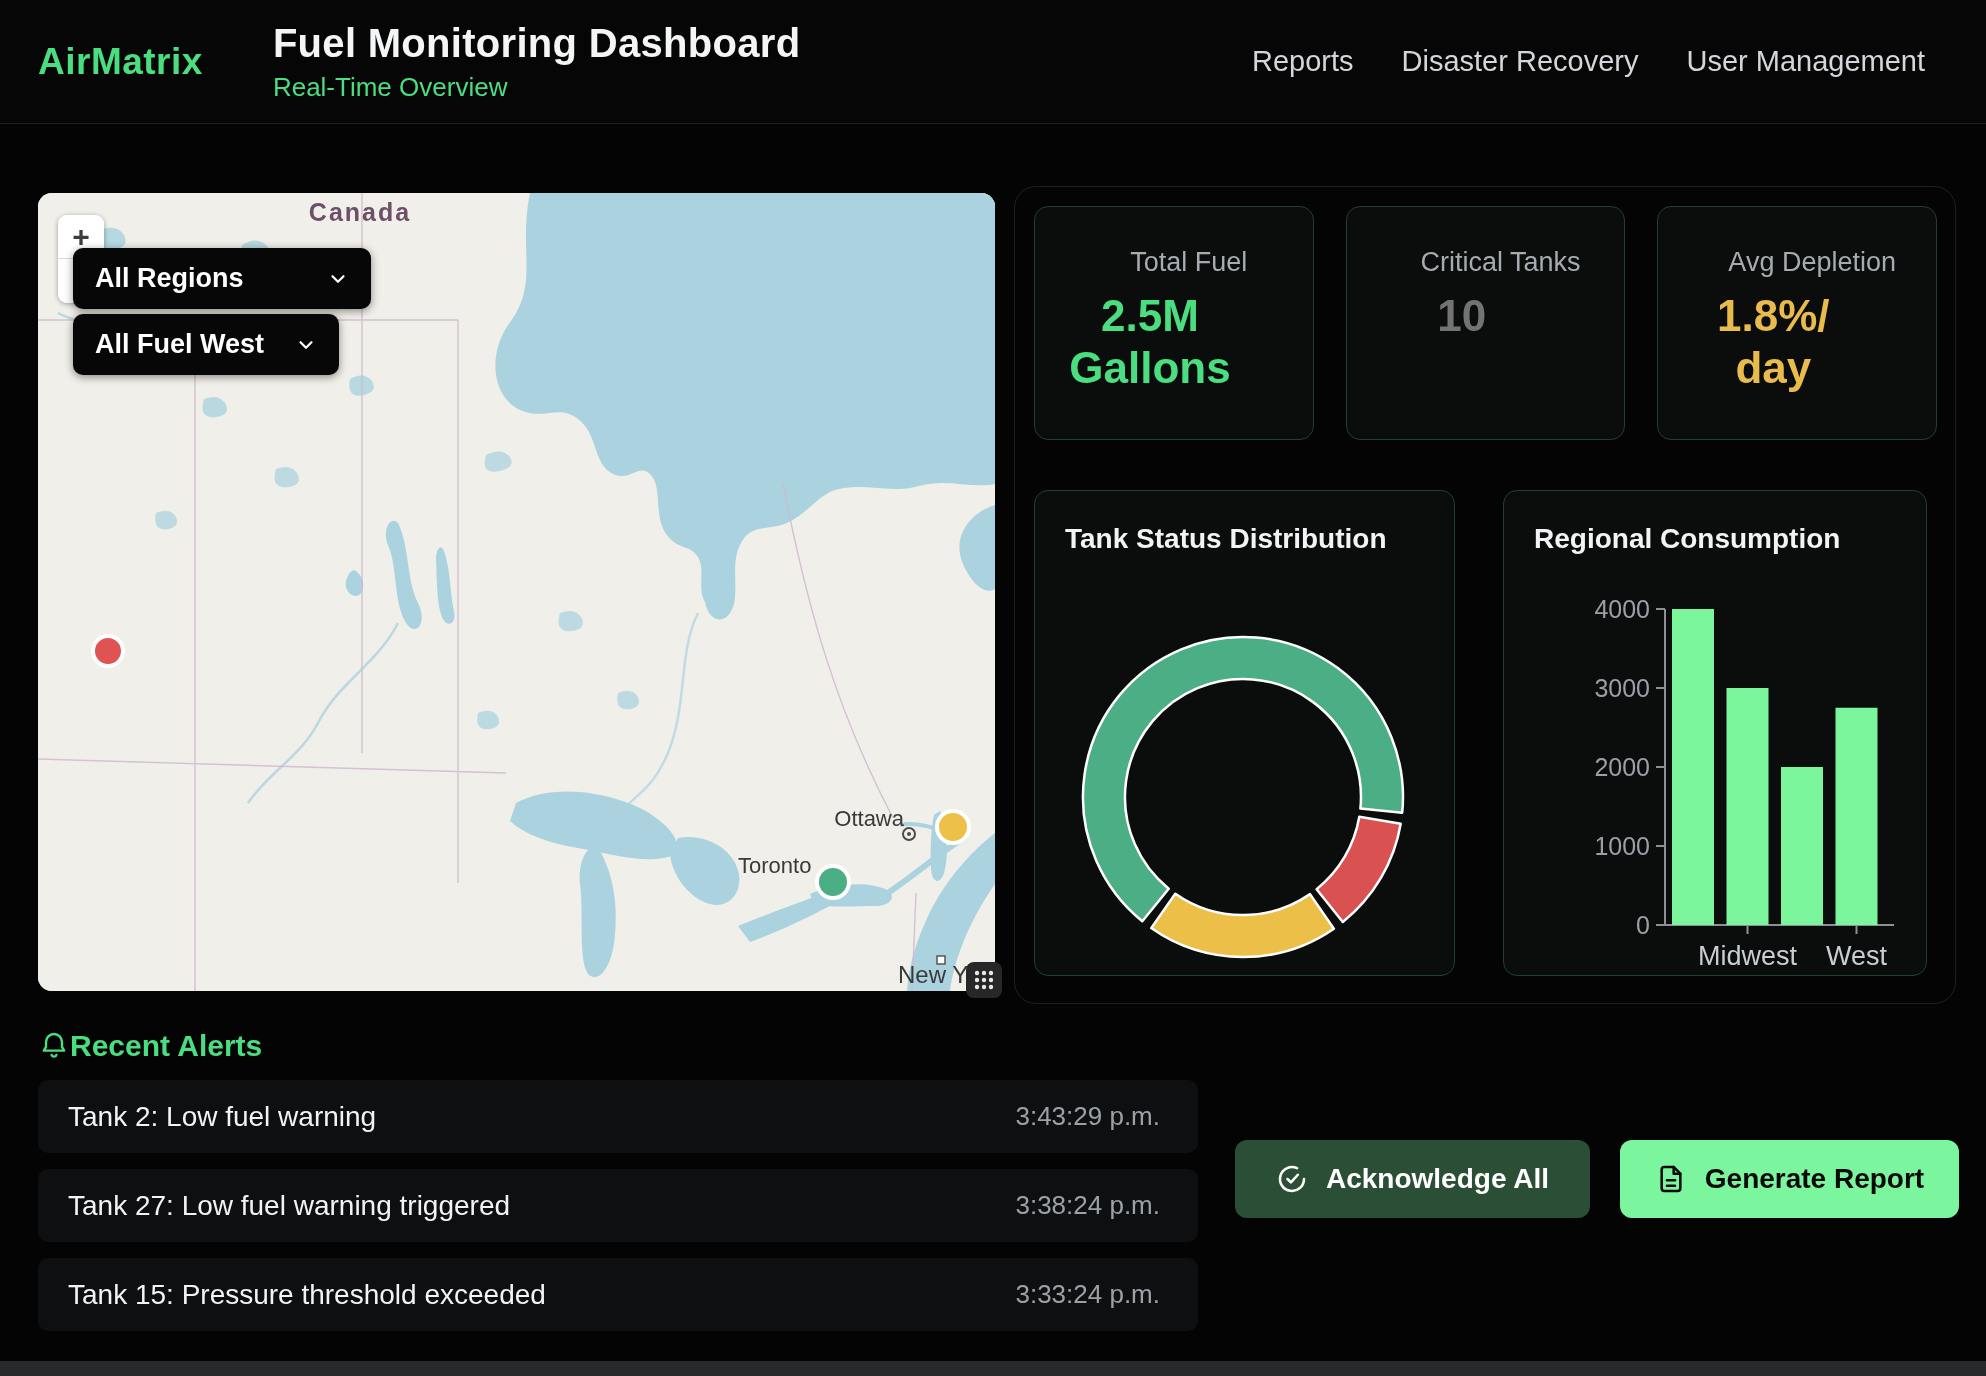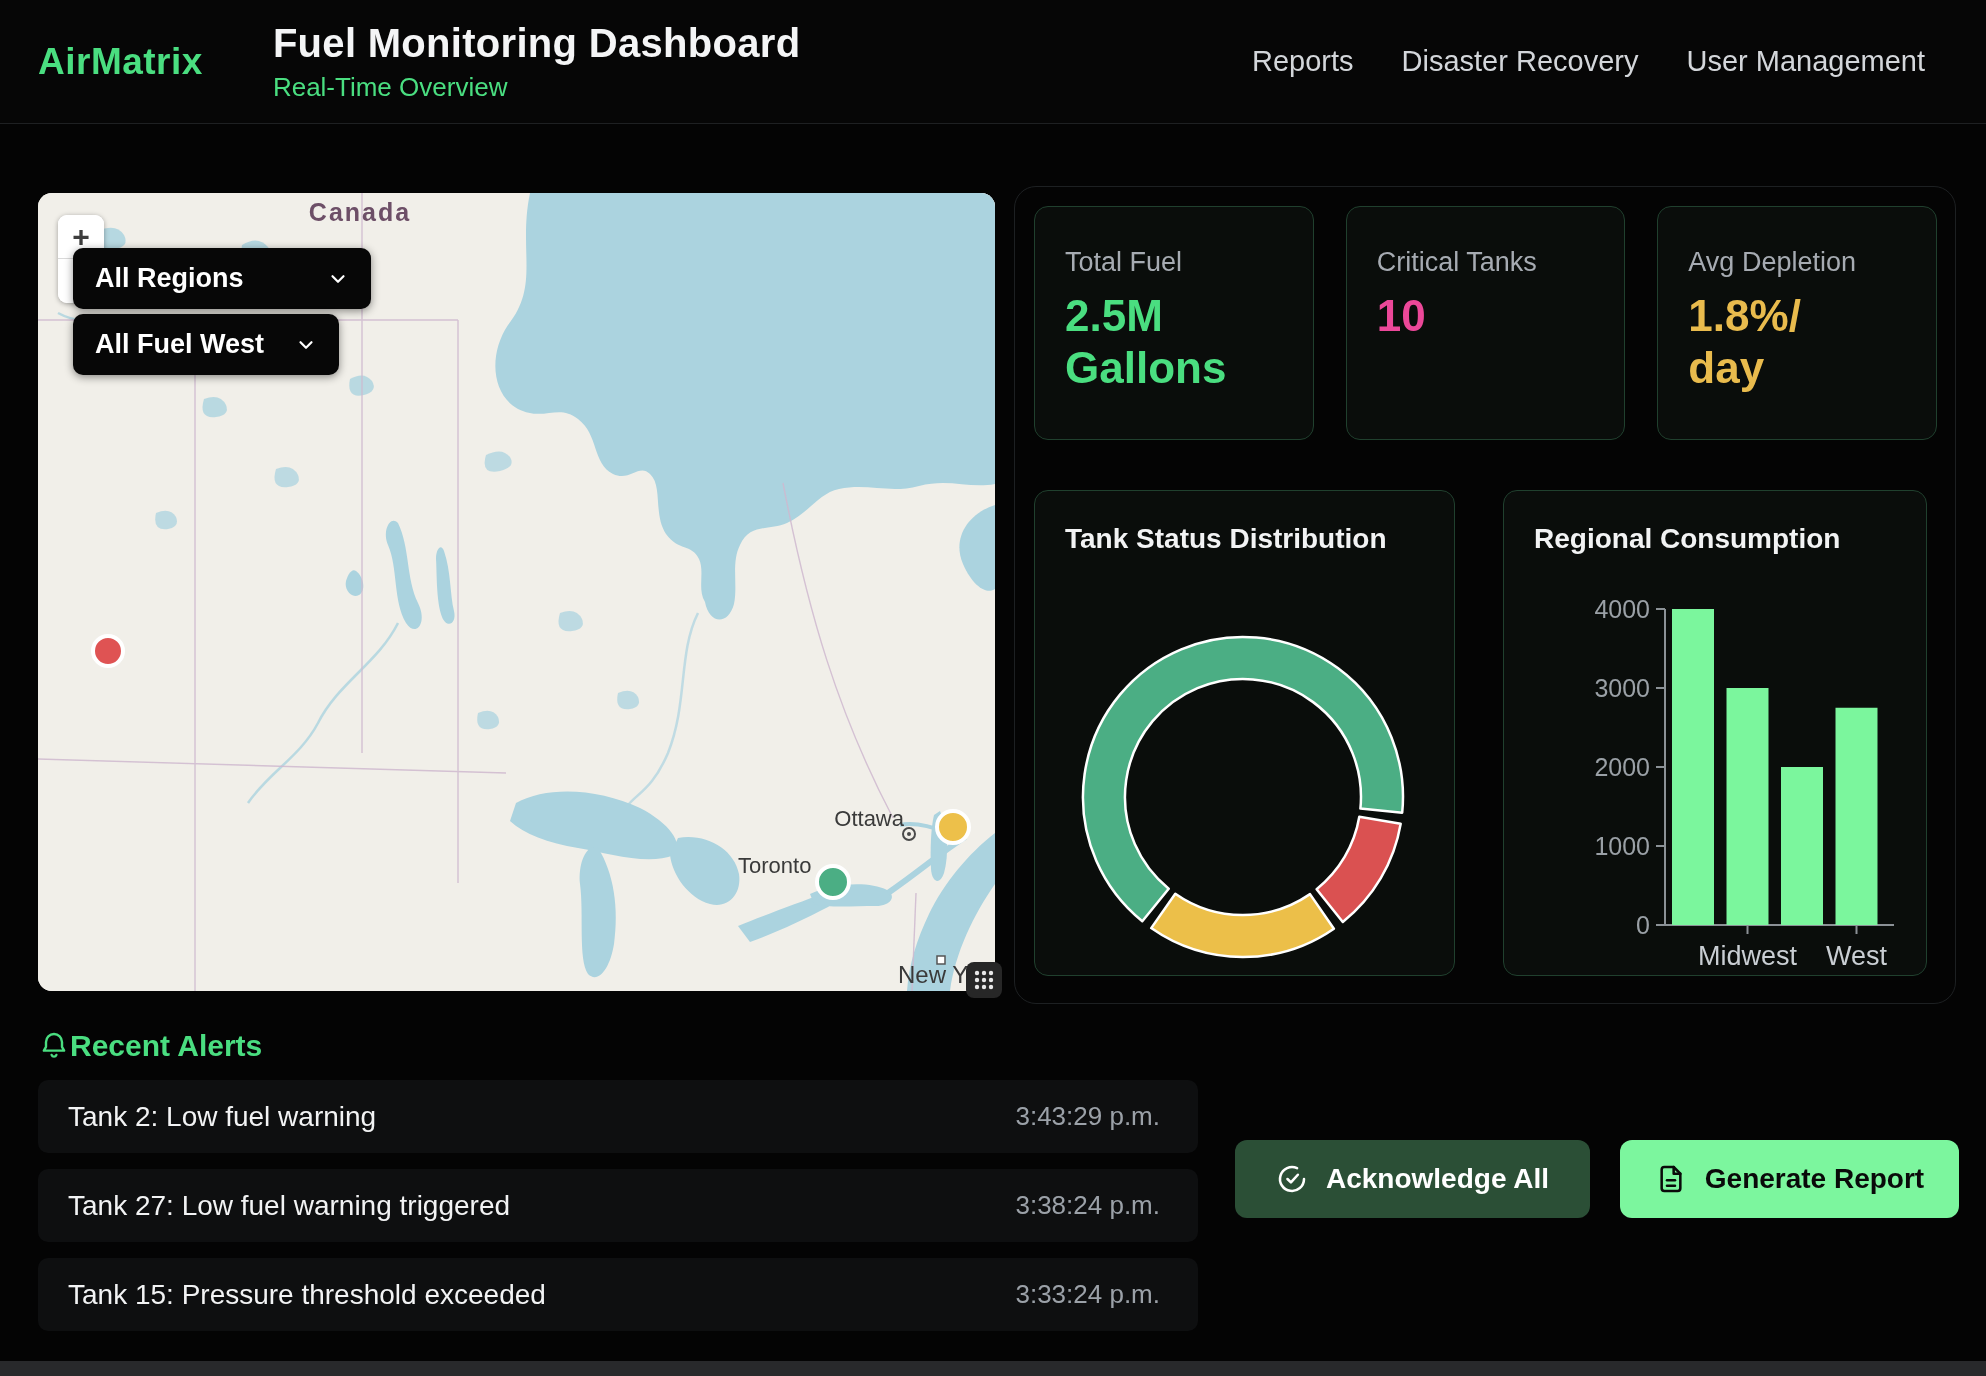--- a/index.html
+++ b/index.html
@@ -36,21 +36,21 @@
   .filter:nth-child(1){ width:298px; }
   .filter:nth-child(2){ width:266px; }
   .filter:nth-child(3){ width:209px; }
   .filter svg { margin-left:16px; flex:none; }
   .drag-handle { position:absolute; right:-7px; bottom:-7px; width:36px; height:36px;
             background:#272727; border-radius:8px; display:flex; align-items:center;
             justify-content:center; z-index:4; cursor:grab; }
 
   
   .right-panel { position:absolute; left:1014px; top:186px; width:942px; height:818px;
-                 border:1px solid #1d2022; border-radius:22px; padding:19px 18px 16px 19px; }
+                 border:1px solid #1d2022; border-radius:22px; padding:19px 18px 16px 19px;text-align:center; }
   .stats-row { display:flex; gap:32px; }
   .stat-card { flex:1; height:234px; background:#0a0d0b; border:1px solid #20402e;
                border-radius:14px; padding:40px 0 0 30px; }
   .stat-label { font-size:27px; color:#a6abb2; }
   .stat-value { margin-top:12px; font-size:44px; font-weight:700; line-height:1.18;
                 max-width:170px; overflow-wrap:break-word; }
   .charts-row { display:flex; gap:48px; margin-top:50px; }
   .chart-card { position:relative; background:#0a0d0b; border:1px solid #20402e;
                 border-radius:14px; height:486px; }
   .chart-card.donut { width:421px; }
@@ -218,21 +218,21 @@
   </section>
 
   <section class="right-panel">
     <div class="stats-row">
         <div class="stat-card">
           <div class="stat-label">Total Fuel</div>
           <div class="stat-value" style="color: rgb(74, 222, 128);">2.5M Gallons</div>
         </div>
         <div class="stat-card">
           <div class="stat-label">Critical Tanks</div>
-          <div class="stat-value" style="color: #ec4899;">10</div>
+          <div class="stat-value" style="color: #737373;">10</div>
         </div>
         <div class="stat-card">
           <div class="stat-label">Avg Depletion</div>
           <div class="stat-value" style="color: rgb(233, 187, 77);">1.8%/<wbr>day</div>
         </div>
       </div>
     <div class="charts-row">
       <div class="chart-card donut">
         <div class="chart-title">Tank Status Distribution</div>
         <svg id="donut" viewBox="0 0 421 486" width="421" height="486">

